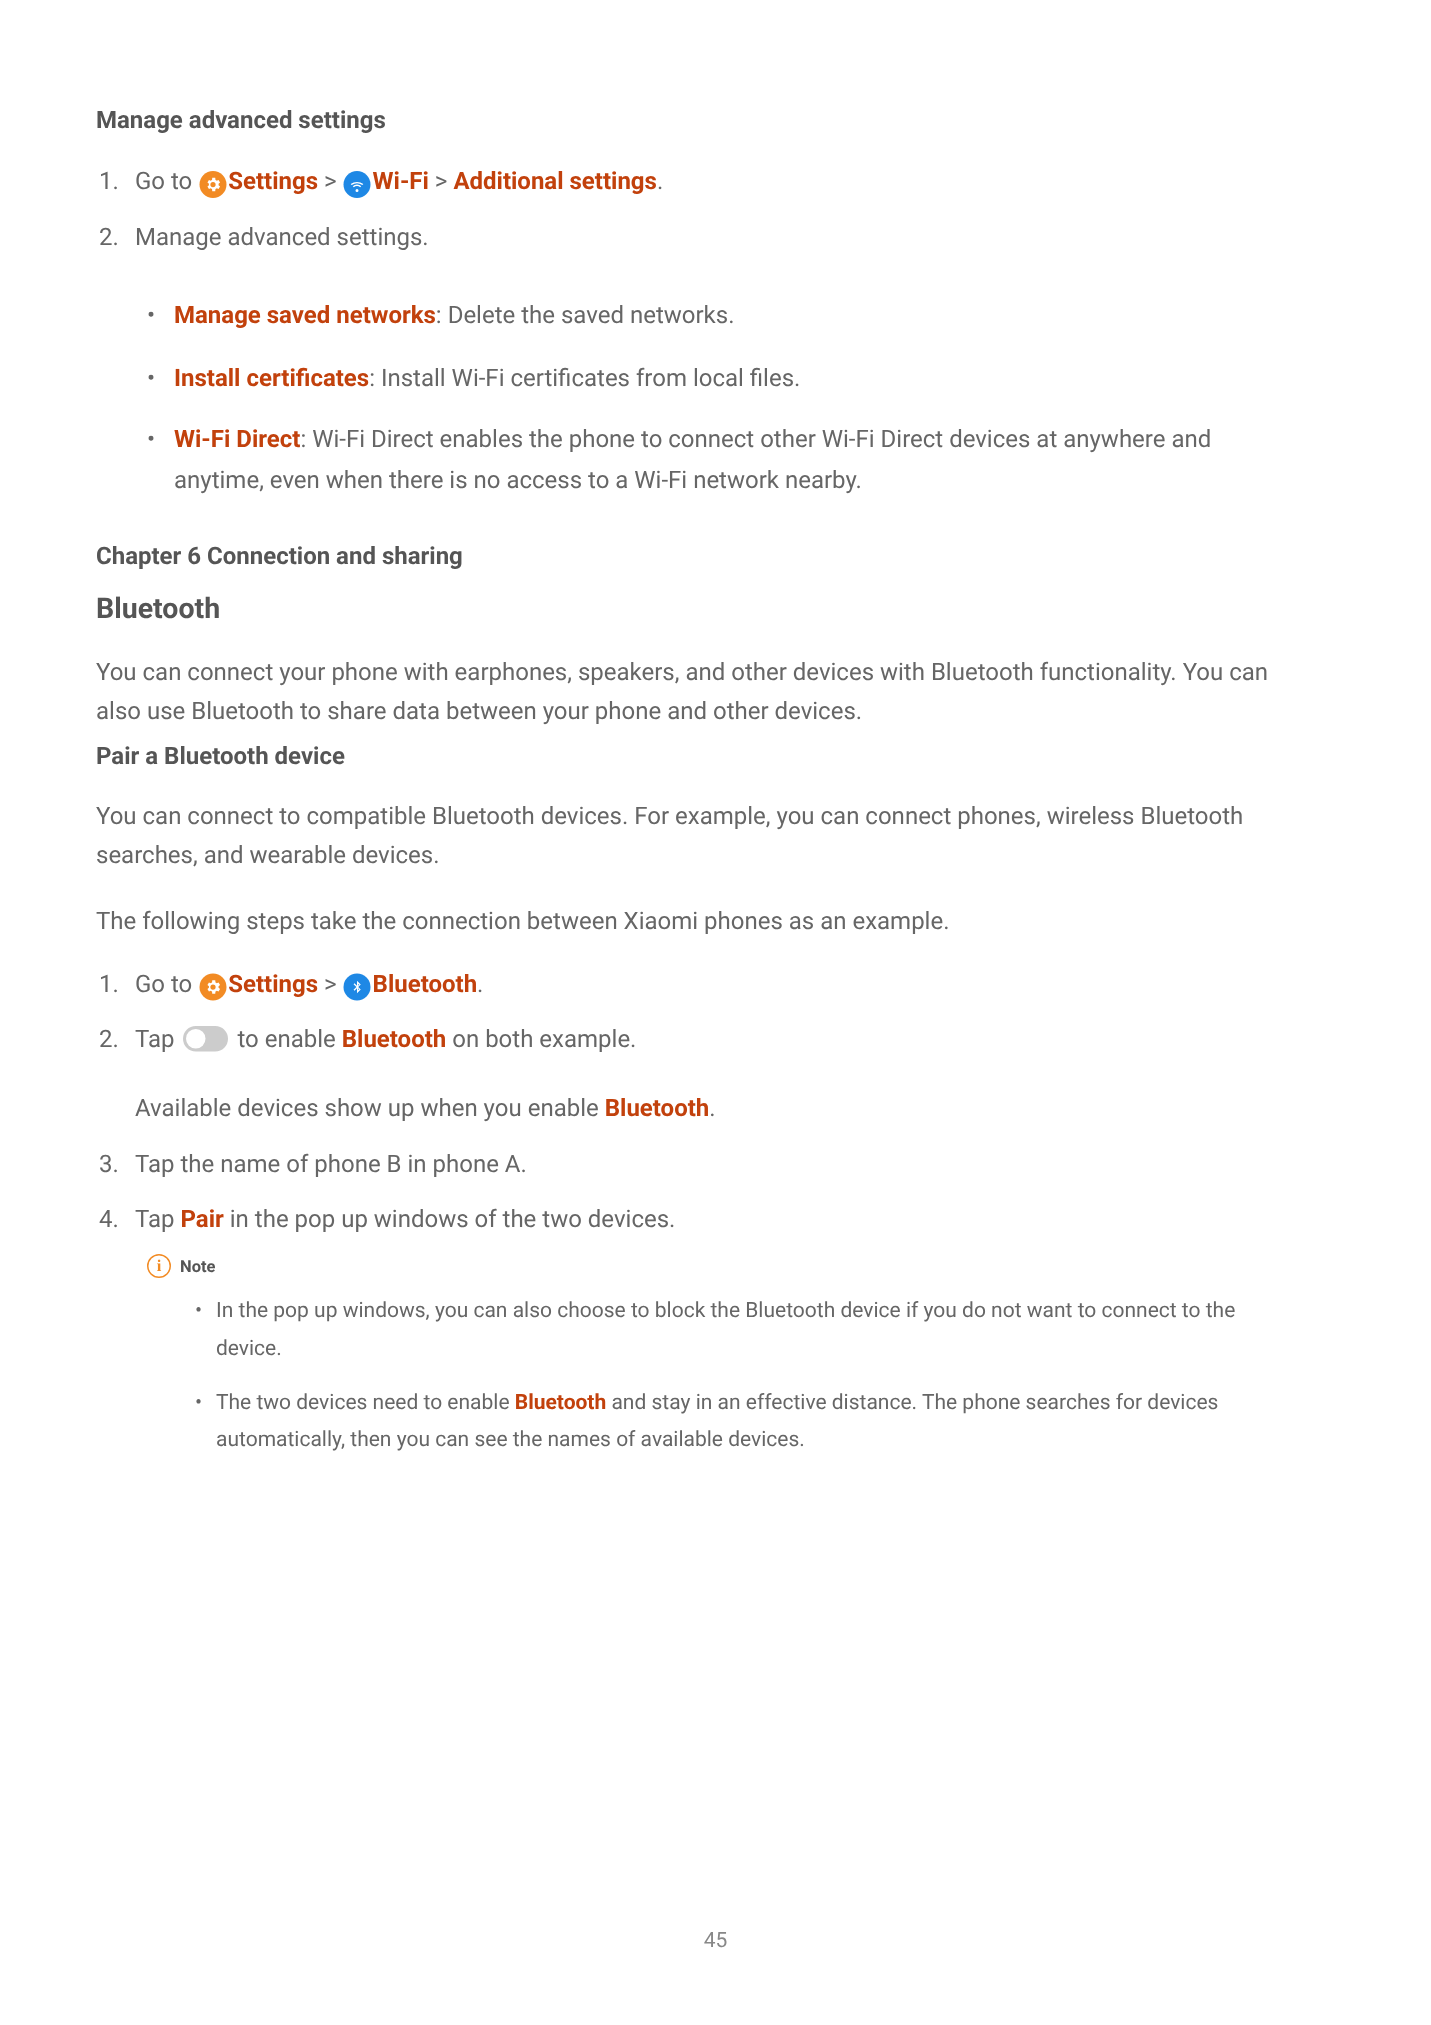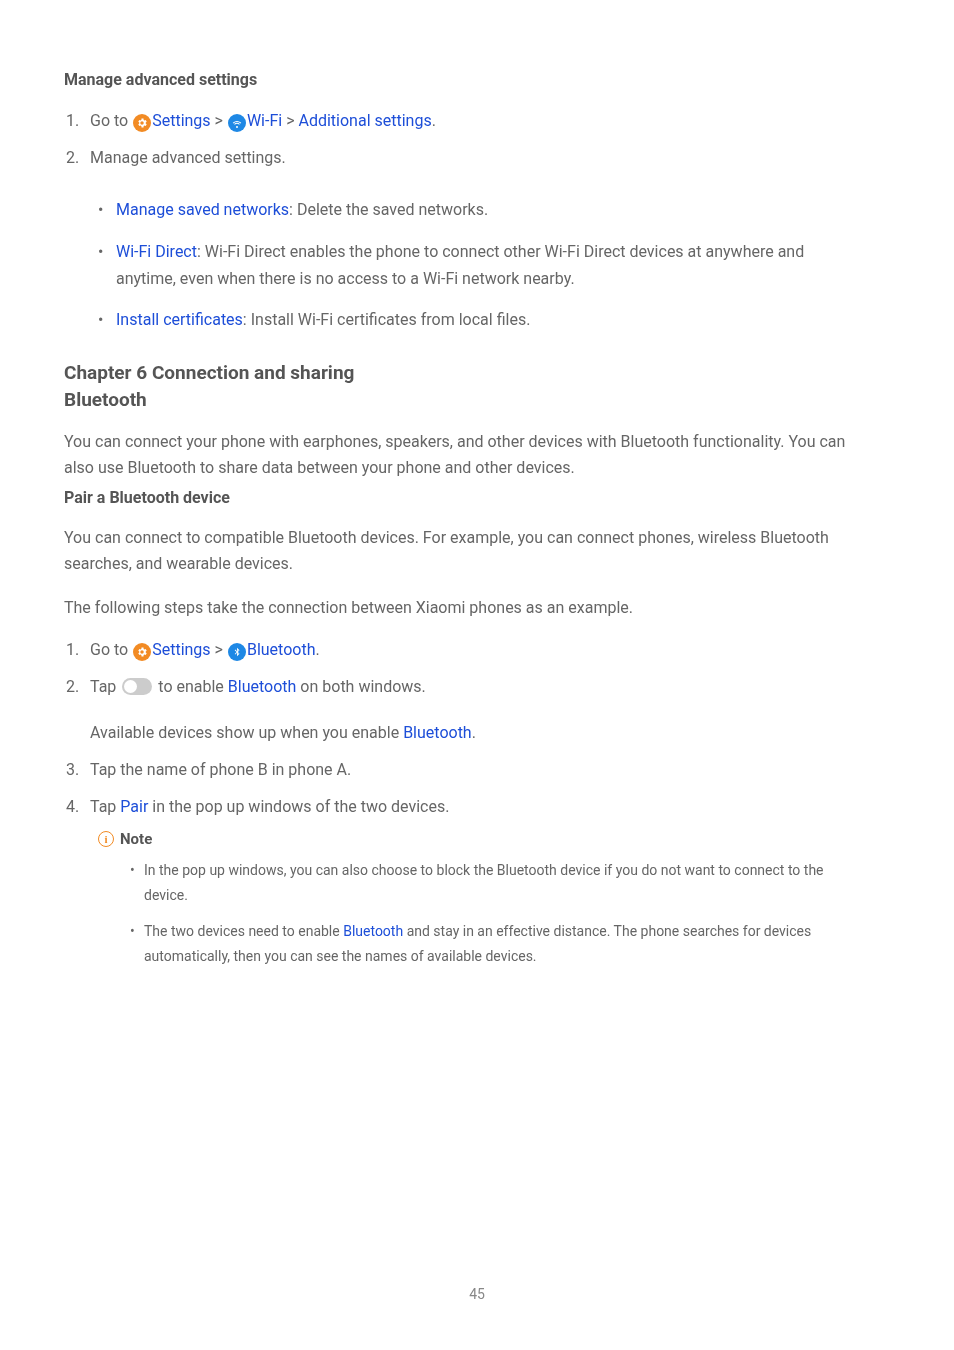--- a/index.html
+++ b/index.html
@@ -16,22 +16,22 @@
   }
   .h-section {
     font-weight: 700;
     color: #555;
     font-size: 16px;
     margin-bottom: 18px;
   }
   .h-chapter {
     font-weight: 700;
     color: #555;
-    font-size: 19px;
-    margin: 28px 0 4px 0;
+    font-size: 16px;
+    margin: 28px 0 14px 0;
   }
   .h-sub {
     font-weight: 700;
     color: #555;
     font-size: 19px;
     margin-bottom: 10px;
   }
   .h-para {
     font-weight: 700;
     color: #555;
@@ -77,21 +77,21 @@
     margin-bottom: 14px;
     position: relative;
     padding-left: 4px;
   }
   ul.bullets > li::before {
     content: "•";
     position: absolute;
     left: -14px;
     color: #666;
   }
-  .bold { font-weight: 400; color: #1d4ed8; }
+  .bold { font-weight: 700; color: #c2410c; }
   .icon {
     display: inline-flex;
     width: 18px;
     height: 18px;
     border-radius: 50%;
     vertical-align: -3px;
     align-items: center;
     justify-content: center;
     margin: 0 1px;
   }
@@ -135,21 +135,21 @@
     font-size: 11px;
     font-weight: 700;
     display: inline-flex;
     align-items: center;
     justify-content: center;
     font-family: Georgia, serif;
   }
   .note-label {
     font-weight: 700;
     color: #555;
-    font-size: 15px;
+    font-size: 11px;
   }
   ul.note-bullets {
     list-style: none;
     padding-left: 46px;
   }
   ul.note-bullets > li {
     font-size: 14px;
     line-height: 1.75;
     color: #666;
     margin-bottom: 12px;
@@ -186,22 +186,22 @@
         </span><span class="bold">Settings</span><span> &gt; </span><span class="icon icon-wifi">
           <svg width="12" height="12" viewBox="0 0 24 24">
             <path fill="#fff" d="M12 18a2 2 0 110 4 2 2 0 010-4zm-5.66-3.76a8 8 0 0111.32 0l-1.41 1.41a6 6 0 00-8.49 0zM3.51 11.41a14 14 0 0116.98 0l-1.41 1.41a12 12 0 00-14.15 0z"></path>
           </svg>
         </span><span class="bold">Wi-Fi</span><span> &gt; </span><span class="bold">Additional settings</span><span>.</span>
     </li>
     <li>
       <span>Manage advanced settings.</span>
       <ul class="bullets">
         <li><span class="bold">Manage saved networks</span><span>: Delete the saved networks.</span></li>
+        <li><span class="bold">Install certificates</span><span>: Install Wi-Fi certificates from local files.</span></li>
         <li><span class="bold">Wi-Fi Direct</span><span>: Wi-Fi Direct enables the phone to connect other Wi-Fi Direct devices at anywhere and anytime, even when there is no access to a Wi-Fi network nearby.</span></li>
-        <li><span class="bold">Install certificates</span><span>: Install Wi-Fi certificates from local files.</span></li>
       </ul>
     </li>
   </ol>
 
   <div class="h-chapter">Chapter 6 Connection and sharing</div>
   <div class="h-sub">Bluetooth</div>
   <p class="body">You can connect your phone with earphones, speakers, and other devices with Bluetooth functionality. You can also use Bluetooth to share data between your phone and other devices.</p>
 
   <div class="h-para">Pair a Bluetooth device</div>
   <p class="body">You can connect to compatible Bluetooth devices. For example, you can connect phones, wireless Bluetooth searches, and wearable devices.</p>
@@ -213,21 +213,21 @@
           <svg width="12" height="12" viewBox="0 0 24 24">
             <path fill="#fff" d="M19.4 13a7.5 7.5 0 000-2l2-1.6-2-3.4-2.4 1a7.3 7.3 0 00-1.7-1L15 3h-4l-.3 2.9a7.3 7.3 0 00-1.7 1l-2.4-1-2 3.4L6.6 11a7.5 7.5 0 000 2l-2 1.6 2 3.4 2.4-1a7.3 7.3 0 001.7 1L11 21h4l.3-2.9a7.3 7.3 0 001.7-1l2.4 1 2-3.4zM12 15.5A3.5 3.5 0 1115.5 12 3.5 3.5 0 0112 15.5z"></path>
           </svg>
         </span><span class="bold">Settings</span><span> &gt; </span><span class="icon icon-bt">
           <svg width="10" height="12" viewBox="0 0 24 24">
             <path fill="#fff" d="M12 2l6 6-4 4 4 4-6 6v-8l-4 4-1.5-1.5L11 12 6.5 7.5 8 6l4 4V2zm2 4.8V10l1.6-1.6zm0 10.4l1.6-1.6L14 14z"></path>
           </svg>
         </span><span class="bold">Bluetooth</span><span>.</span>
     </li>
     <li>
-      <span>Tap </span><span class="toggle"></span><span> to enable </span><span class="bold">Bluetooth</span><span> on both windows.</span>
+      <span>Tap </span><span class="toggle"></span><span> to enable </span><span class="bold">Bluetooth</span><span> on both example.</span>
       <p class="body" style="margin-top:20px;margin-bottom:4px"><span>Available devices show up when you enable </span><span class="bold">Bluetooth</span><span>.</span></p>
     </li>
     <li>Tap the name of phone B in phone A.</li>
     <li>
       <span>Tap </span><span class="bold">Pair</span><span> in the pop up windows of the two devices.</span>
     </li>
   </ol>
 
   <div class="note-block">
     <div class="note-header">

